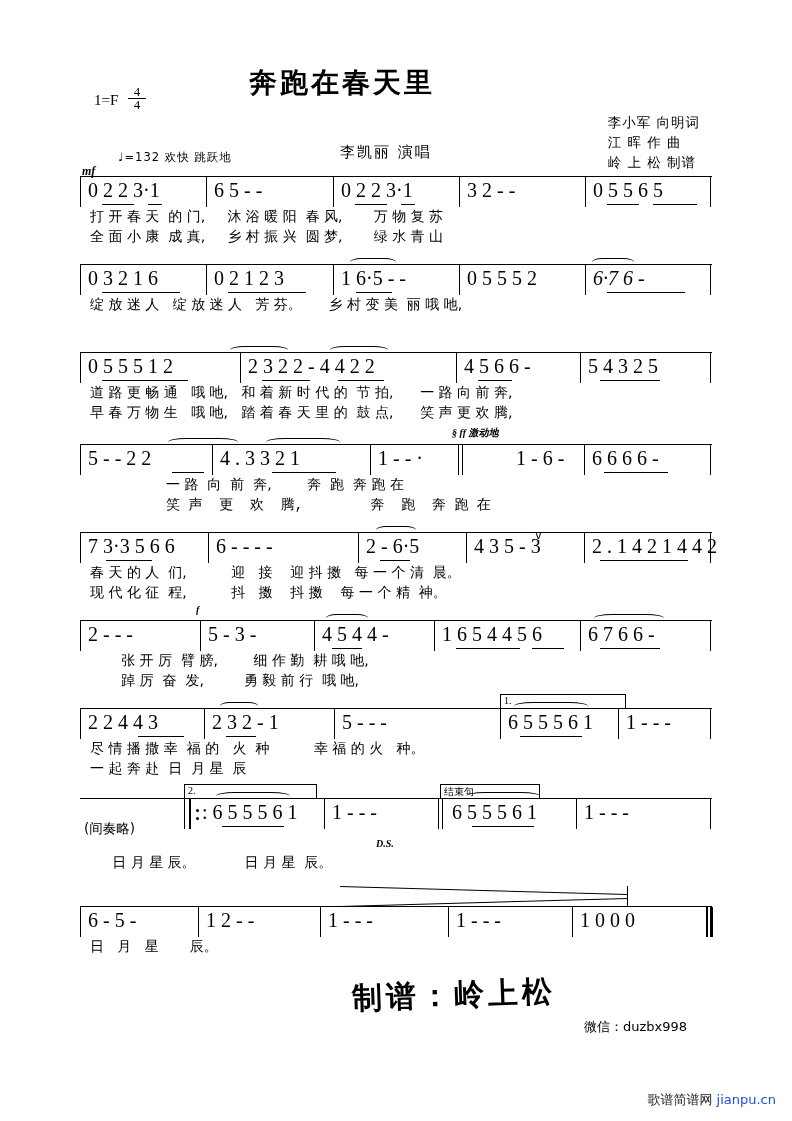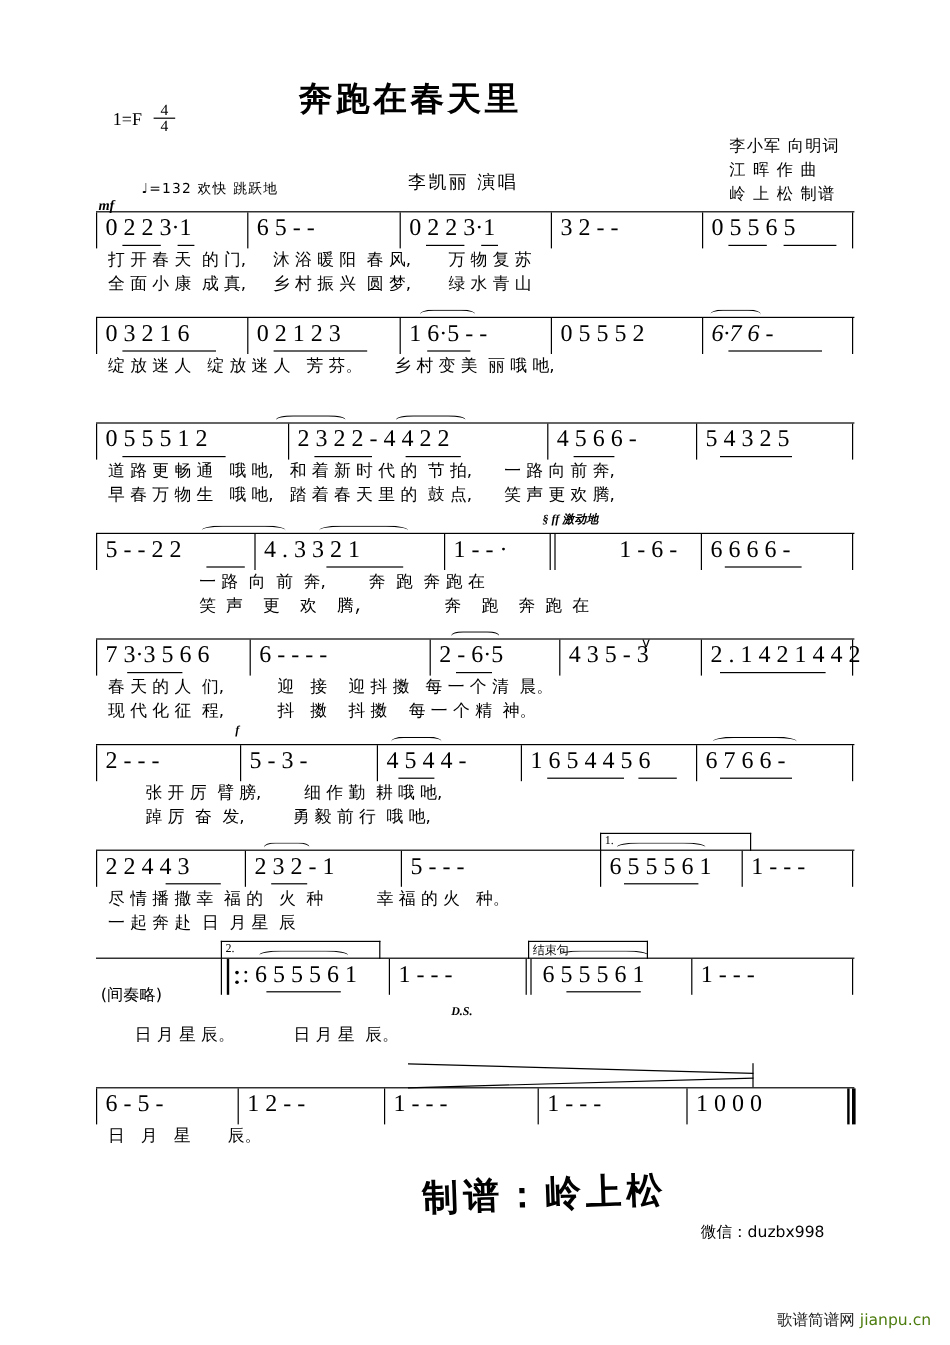--- a/index.html
+++ b/index.html
@@ -172,21 +172,21 @@
     font-family: "DejaVu Sans", sans-serif;
   }
   .watermark {
     position: absolute;
     right: 16px;
     bottom: 12px;
     font-size: 13px;
     font-family: "DejaVu Sans", sans-serif;
     color: #222;
   }
-  .watermark .red { color: #4d7c0f; }
+  .watermark .red { color: #1d4ed8; }
 
   .crescendo {
     position: absolute;
   }
   .crescendo .l1, .crescendo .l2 {
     position: absolute;
     left: 0; top: 0;
     width: 100%;
     height: 1.2px;
     background: #000;

